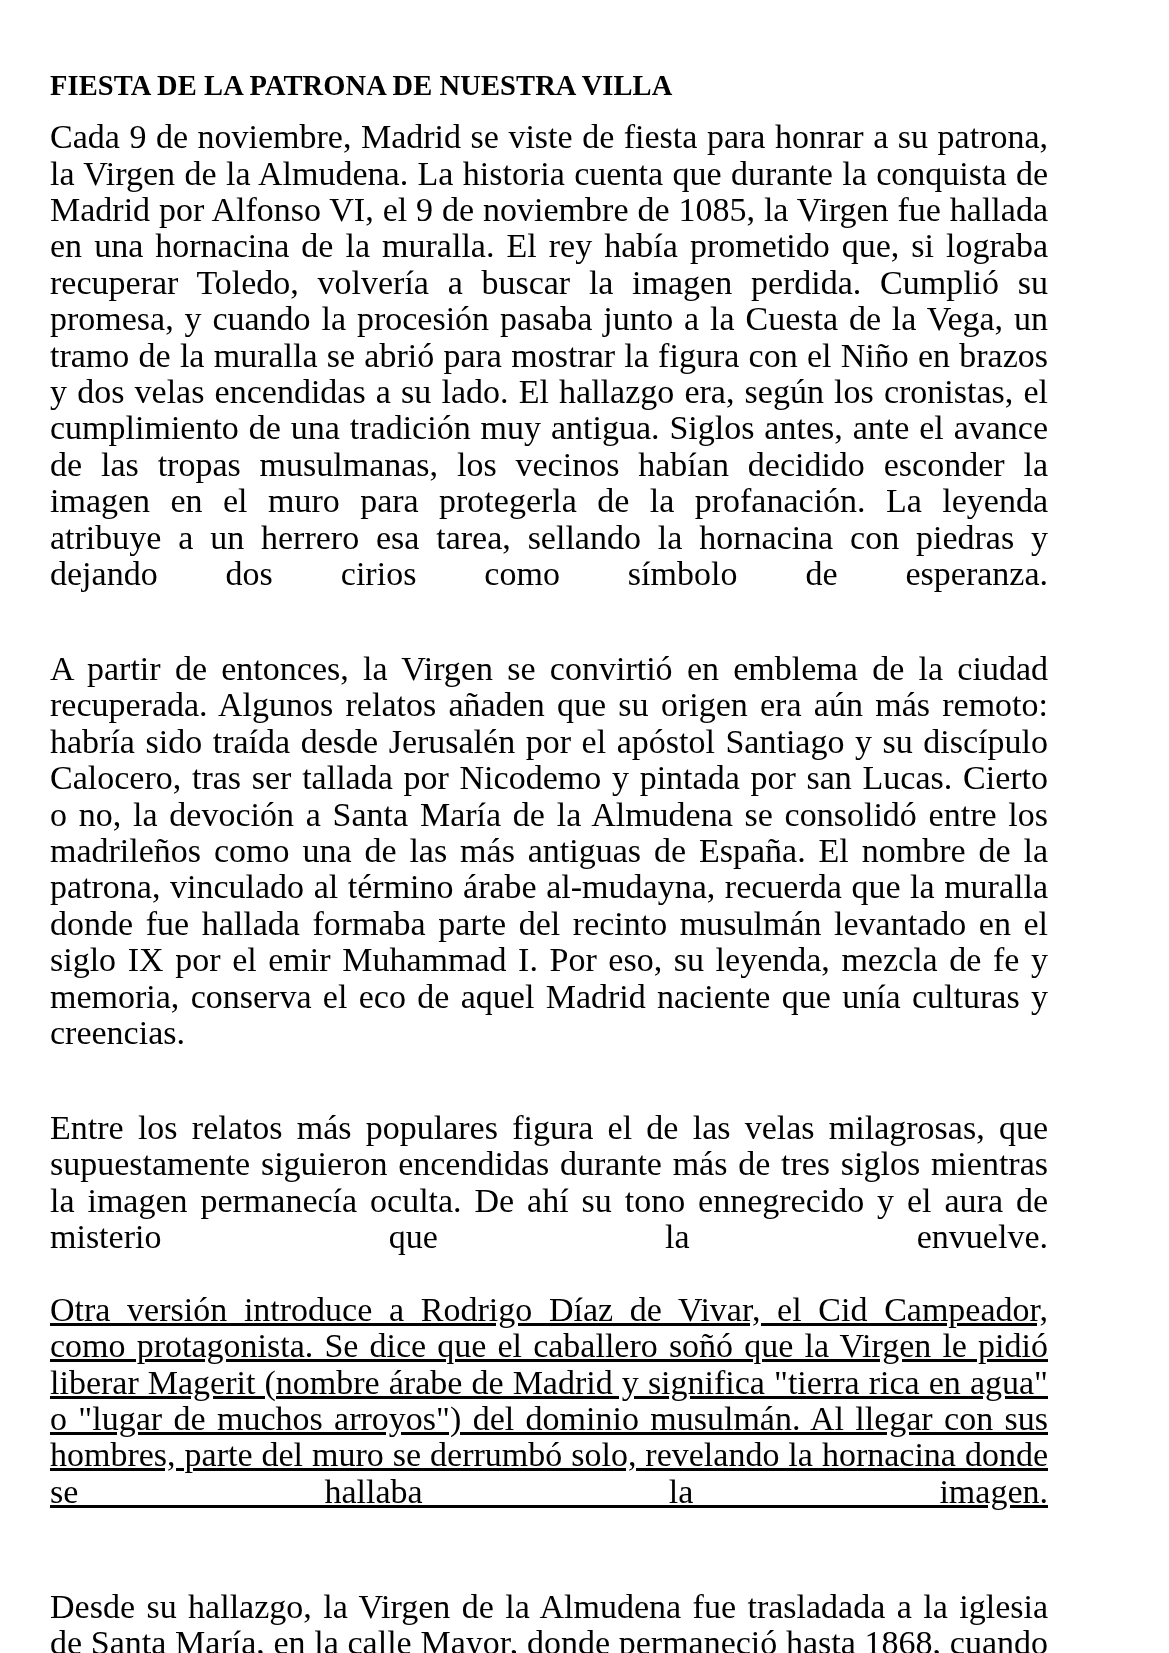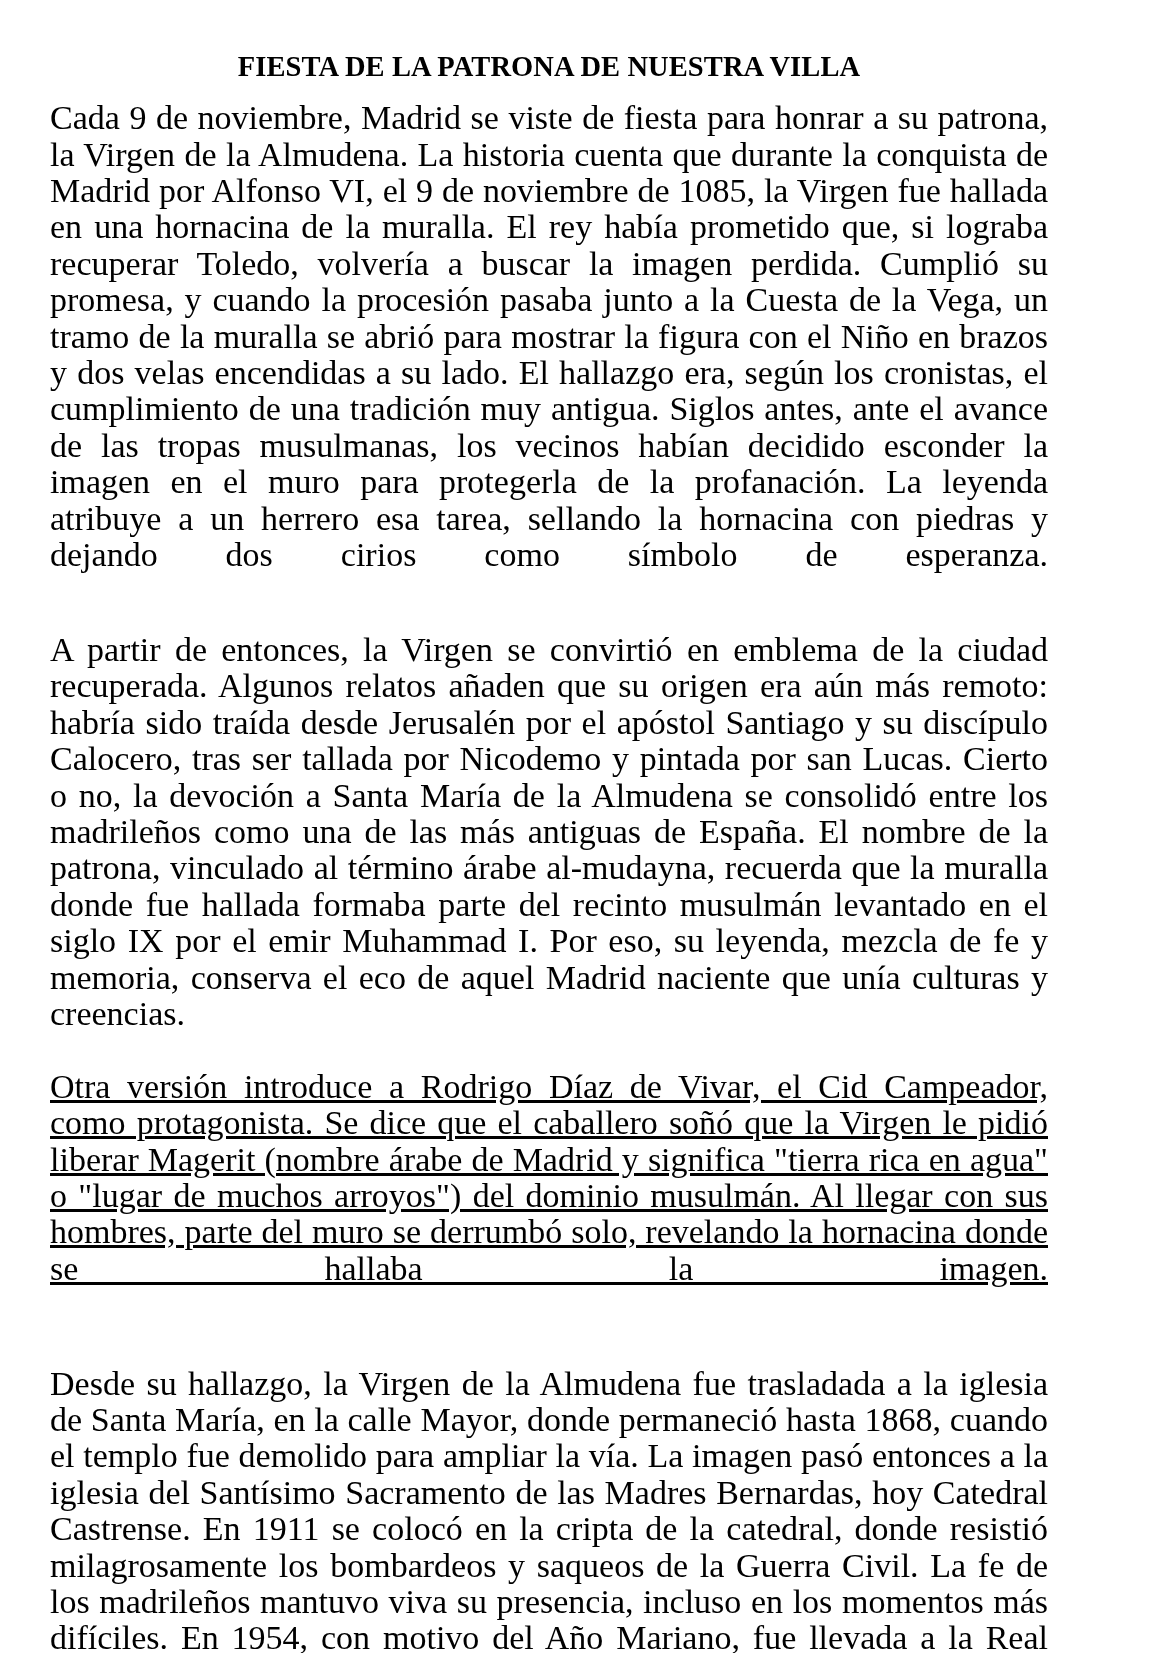--- a/index.html
+++ b/index.html
@@ -22,24 +22,23 @@
   }
   .content {
     position: absolute;
     left: 50px;
     top: 0;
     width: 998px;
   }
   .doc-title {
     font-size: 28.5px;
     font-weight: bold;
-    text-align: center;
     line-height: 1.2;
     margin: 0;
-    padding-top: 50px;
+    padding-top: 69px;
     letter-spacing: 0.1px;
   }
   .para {
     font-size: 34px;
     line-height: 36.4px;
     text-align: justify;
     text-justify: inter-word;
     margin: 0;
     hyphens: none;
     -webkit-hyphens: none;
@@ -72,19 +71,20 @@
 
 <div class="page">
   <div class="content">
 
     <h1 class="doc-title">FIESTA DE LA PATRONA DE NUESTRA VILLA</h1>
 
     <p class="para first-para">Cada 9 de noviembre, Madrid se viste de fiesta para honrar a su patrona, la Virgen de la Almudena. La historia cuenta que durante la conquista de Madrid por Alfonso VI, el 9 de noviembre de 1085, la Virgen fue hallada en una hornacina de la muralla. El rey había prometido que, si lograba recuperar Toledo, volvería a buscar la imagen perdida. Cumplió su promesa, y cuando la procesión pasaba junto a la Cuesta de la Vega, un tramo de la muralla se abrió para mostrar la figura con el Niño en brazos y dos velas encendidas a su lado. El hallazgo era, según los cronistas, el cumplimiento de una tradición muy antigua. Siglos antes, ante el avance de las tropas musulmanas, los vecinos habían decidido esconder la imagen en el muro para protegerla de la profanación. La leyenda atribuye a un herrero esa tarea, sellando la hornacina con piedras y dejando dos cirios como símbolo de esperanza.</p>
 
     <p class="para gap-before">A partir de entonces, la Virgen se convirtió en emblema de la ciudad recuperada. Algunos relatos añaden que su origen era aún más remoto: habría sido traída desde Jerusalén por el apóstol Santiago y su discípulo Calocero, tras ser tallada por Nicodemo y pintada por san Lucas. Cierto o no, la devoción a Santa María de la Almudena se consolidó entre los madrileños como una de las más antiguas de España. El nombre de la patrona, vinculado al término árabe al-mudayna, recuerda que la muralla donde fue hallada formaba parte del recinto musulmán levantado en el siglo IX por el emir Muhammad I. Por eso, su leyenda, mezcla de fe y memoria, conserva el eco de aquel Madrid naciente que unía culturas y creencias.</p>
 
+    <p class="para gap-before">Entre los relatos más populares figura el de las velas milagrosas, que supuestamente siguieron encendidas durante más de tres siglos mientras la imagen permanecía oculta. De ahí su tono ennegrecido y el aura de misterio que la envuelve.</p>
 
     <p class="para tight-before">Otra versión introduce a Rodrigo Díaz de Vivar, el Cid Campeador, como protagonista. Se dice que el caballero soñó que la Virgen le pidió liberar Magerit (nombre árabe de Madrid y significa "tierra rica en agua" o "lugar de muchos arroyos") del dominio musulmán. Al llegar con sus hombres, parte del muro se derrumbó solo, revelando la hornacina donde se hallaba la imagen.</p>
 
     <p class="para big-gap-before no-stretch">Desde su hallazgo, la Virgen de la Almudena fue trasladada a la iglesia de Santa María, en la calle Mayor, donde permaneció hasta 1868, cuando el templo fue demolido para ampliar la vía. La imagen pasó entonces a la iglesia del Santísimo Sacramento de las Madres Bernardas, hoy Catedral Castrense. En 1911 se colocó en la cripta de la catedral, donde resistió milagrosamente los bombardeos y saqueos de la Guerra Civil. La fe de los madrileños mantuvo viva su presencia, incluso en los momentos más difíciles. En 1954, con motivo del Año Mariano, fue llevada a la Real Colegiata de San Isidro. Finalmente, el 10 de junio de 1993 regresó a su emplazamiento definitivo: la Catedral de Santa María la Real de la Almudena, consagrada días después por el papa San Juan Pablo II. Desde entonces, su imagen preside la fe y la historia de una ciudad que cada año vuelve</p>
 
   </div>
 </div>
 
 </body></html>

